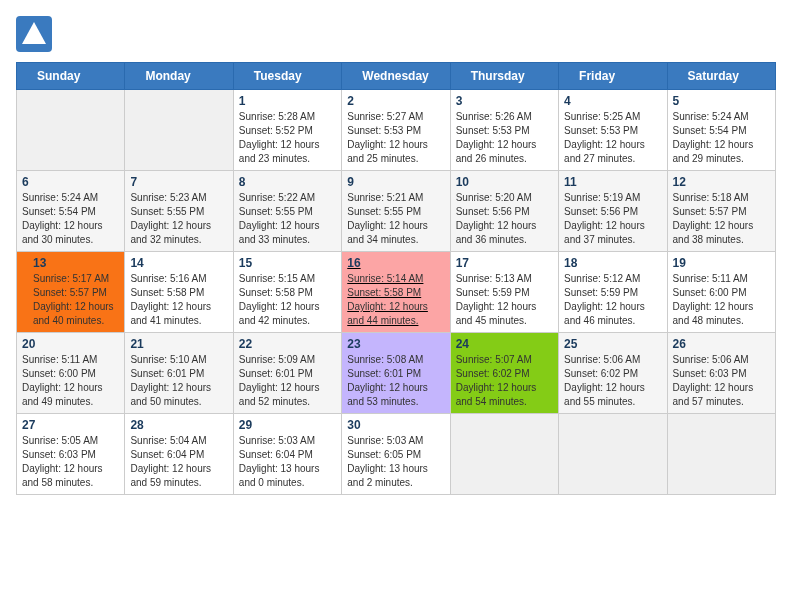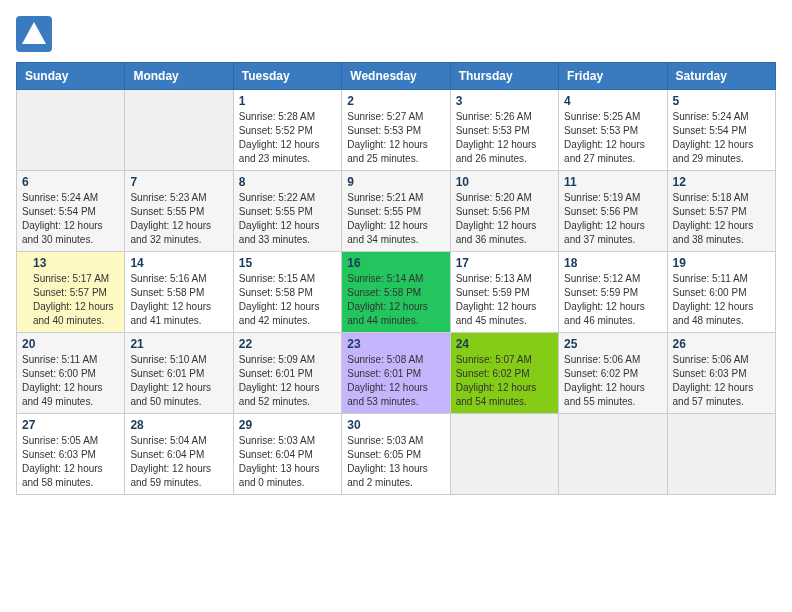--- a/index.html
+++ b/index.html
@@ -39,21 +39,21 @@
       color: #444;
     }
     .calendar {
       width: 100%;
       border-collapse: collapse;
       font-size: 11px;
     }
     .calendar thead th {
       background-color: #3a7abf;
       color: #fff;
-      padding: 6px 8px;
+      padding: 6px 20px;
       text-align: left;
       font-size: 12px;
       font-weight: bold;
       border: 1px solid #2a6aaf;
     }
     .calendar tbody td {
       vertical-align: top;
       padding: 4px 5px;
       border: 1px solid #ccc;
       width: 14.28%;
@@ -164,33 +164,33 @@
         <td style="background-color: rgb(245, 245, 245);">
           <div class="day-num">11</div>
           <div class="day-info">Sunrise: 5:19 AM<br>Sunset: 5:56 PM<br>Daylight: 12 hours<br>and 37 minutes.</div>
         </td>
         <td style="background-color: rgb(245, 245, 245);">
           <div class="day-num">12</div>
           <div class="day-info">Sunrise: 5:18 AM<br>Sunset: 5:57 PM<br>Daylight: 12 hours<br>and 38 minutes.</div>
         </td>
       </tr>
       <tr>
-        <td style="background-color: #fef9c3; padding-left: 16px;">
+        <td style="background-color: #f97316; padding-left: 16px;">
           <div class="day-num">13</div>
           <div class="day-info">Sunrise: 5:17 AM<br>Sunset: 5:57 PM<br>Daylight: 12 hours<br>and 40 minutes.</div>
         </td>
         <td style="background-color: rgb(255, 255, 255);">
           <div class="day-num">14</div>
           <div class="day-info">Sunrise: 5:16 AM<br>Sunset: 5:58 PM<br>Daylight: 12 hours<br>and 41 minutes.</div>
         </td>
         <td style="background-color: rgb(255, 255, 255);">
           <div class="day-num">15</div>
           <div class="day-info">Sunrise: 5:15 AM<br>Sunset: 5:58 PM<br>Daylight: 12 hours<br>and 42 minutes.</div>
         </td>
-        <td style="background-color: #22c55e;">
+        <td style="background-color: #fca5a5; text-decoration: underline;">
           <div class="day-num">16</div>
           <div class="day-info">Sunrise: 5:14 AM<br>Sunset: 5:58 PM<br>Daylight: 12 hours<br>and 44 minutes.</div>
         </td>
         <td style="background-color: rgb(255, 255, 255); border-radius: 17px;">
           <div class="day-num">17</div>
           <div class="day-info">Sunrise: 5:13 AM<br>Sunset: 5:59 PM<br>Daylight: 12 hours<br>and 45 minutes.</div>
         </td>
         <td style="background-color: rgb(255, 255, 255);">
           <div class="day-num">18</div>
           <div class="day-info">Sunrise: 5:12 AM<br>Sunset: 5:59 PM<br>Daylight: 12 hours<br>and 46 minutes.</div>

